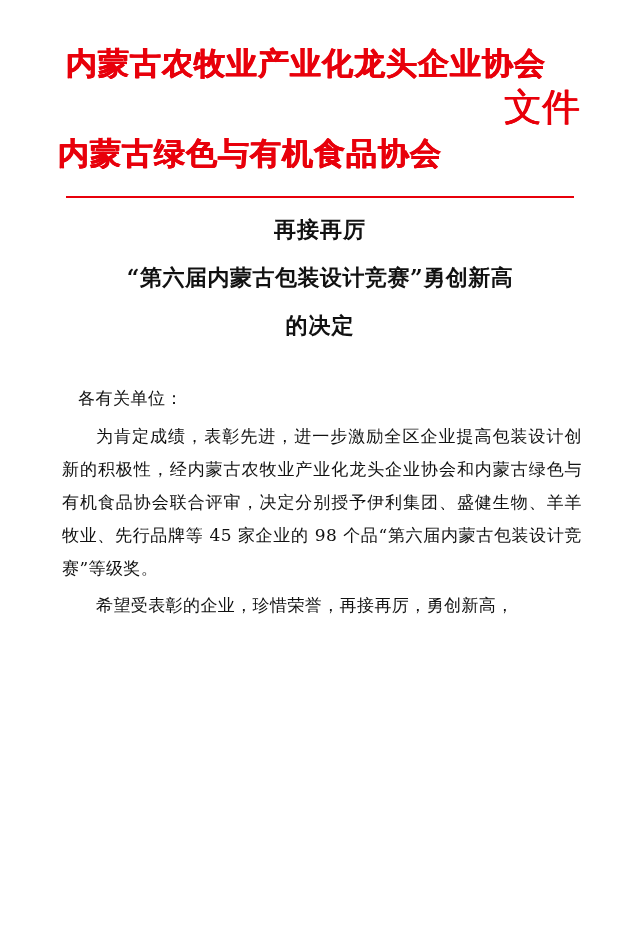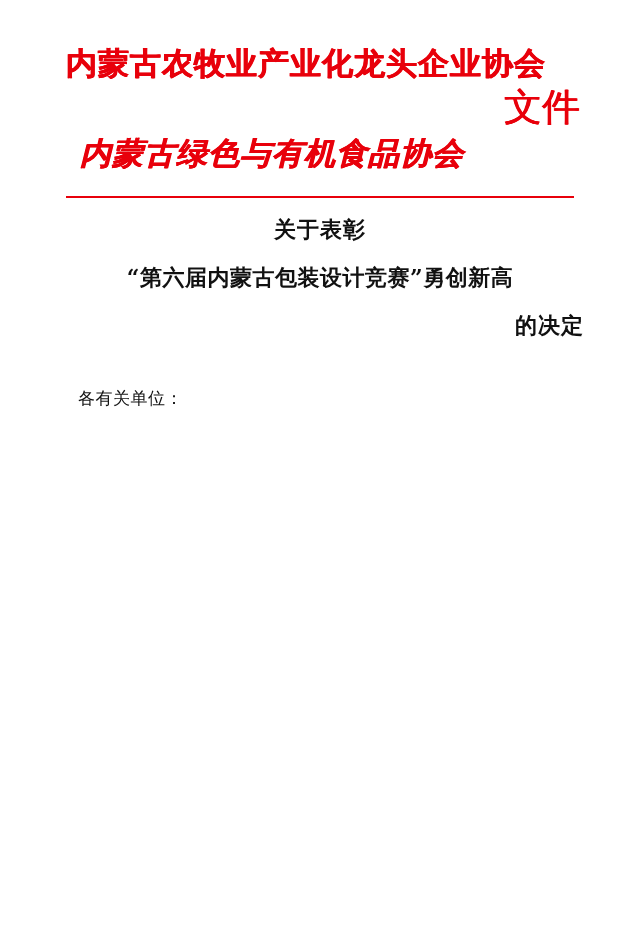--- a/index.html
+++ b/index.html
@@ -42,22 +42,21 @@
     text-shadow: 0.6px 0 0 #e8000b, -0.6px 0 0 #e8000b;
   }
   .mast-line-1 {
     position: absolute;
     top: 44px;
     left: 10px;
   }
   .mast-line-2 {
     position: absolute;
     top: 134px;
-    left: 24px;
-    font-style: italic;
+    left: 2px;
   }
   .mast-wen {
     position: absolute;
     top: 88px;
     left: 448px;
     color: #e8000b;
     font-weight: 400;
     font-size: 38px;
     line-height: 1;
     font-family: "DejaVu Serif", "Liberation Serif", serif;
@@ -84,21 +83,21 @@
   .title-line {
     font-size: 22px;
     font-weight: 700;
     color: #111111;
     line-height: 1.0;
     margin-bottom: 26px;
     letter-spacing: 1px;
     font-family: "DejaVu Serif", "Liberation Serif", serif;
   }
   .title-line.t2 { letter-spacing: 0.5px; }
-  .title-line.t3 { margin-bottom: 0; text-align: right; }
+  .title-line.t3 { margin-bottom: 0; }
 
   
   .body-block {
     position: absolute;
     left: 62px;
     right: 58px;
     top: 384px;
   }
   .salutation {
     font-size: 17px;
@@ -123,22 +122,24 @@
 
   <div class="masthead">
     <div class="mast-line mast-line-1">内蒙古农牧业产业化龙头企业协会</div>
     <div class="mast-line mast-line-2">内蒙古绿色与有机食品协会</div>
     <div class="mast-wen">文件</div>
   </div>
 
   <div class="red-rule"></div>
 
   <div class="title-block">
-    <div class="title-line t1">关于表彰</div>
+    <div class="title-line t1">再接再厉</div>
     <div class="title-line t2">“第六届内蒙古包装设计竞赛”勇创新高</div>
     <div class="title-line t3">的决定</div>
   </div>
 
   <div class="body-block">
     <p class="salutation">各有关单位：</p>
+    <p class="para">为肯定成绩，表彰先进，进一步激励全区企业提高包装设计创新的积极性，经内蒙古农牧业产业化龙头企业协会和内蒙古绿色与有机食品协会联合评审，决定分别授予伊利集团、盛健生物、羊羊牧业、先行品牌等 45 家企业的 98 个品“第六届内蒙古包装设计竞赛”等级奖。</p>
+    <p class="para">希望受表彰的企业，珍惜荣誉，再接再厉，勇创新高，</p>
   </div>
 
 </div>
 
 </body></html>

